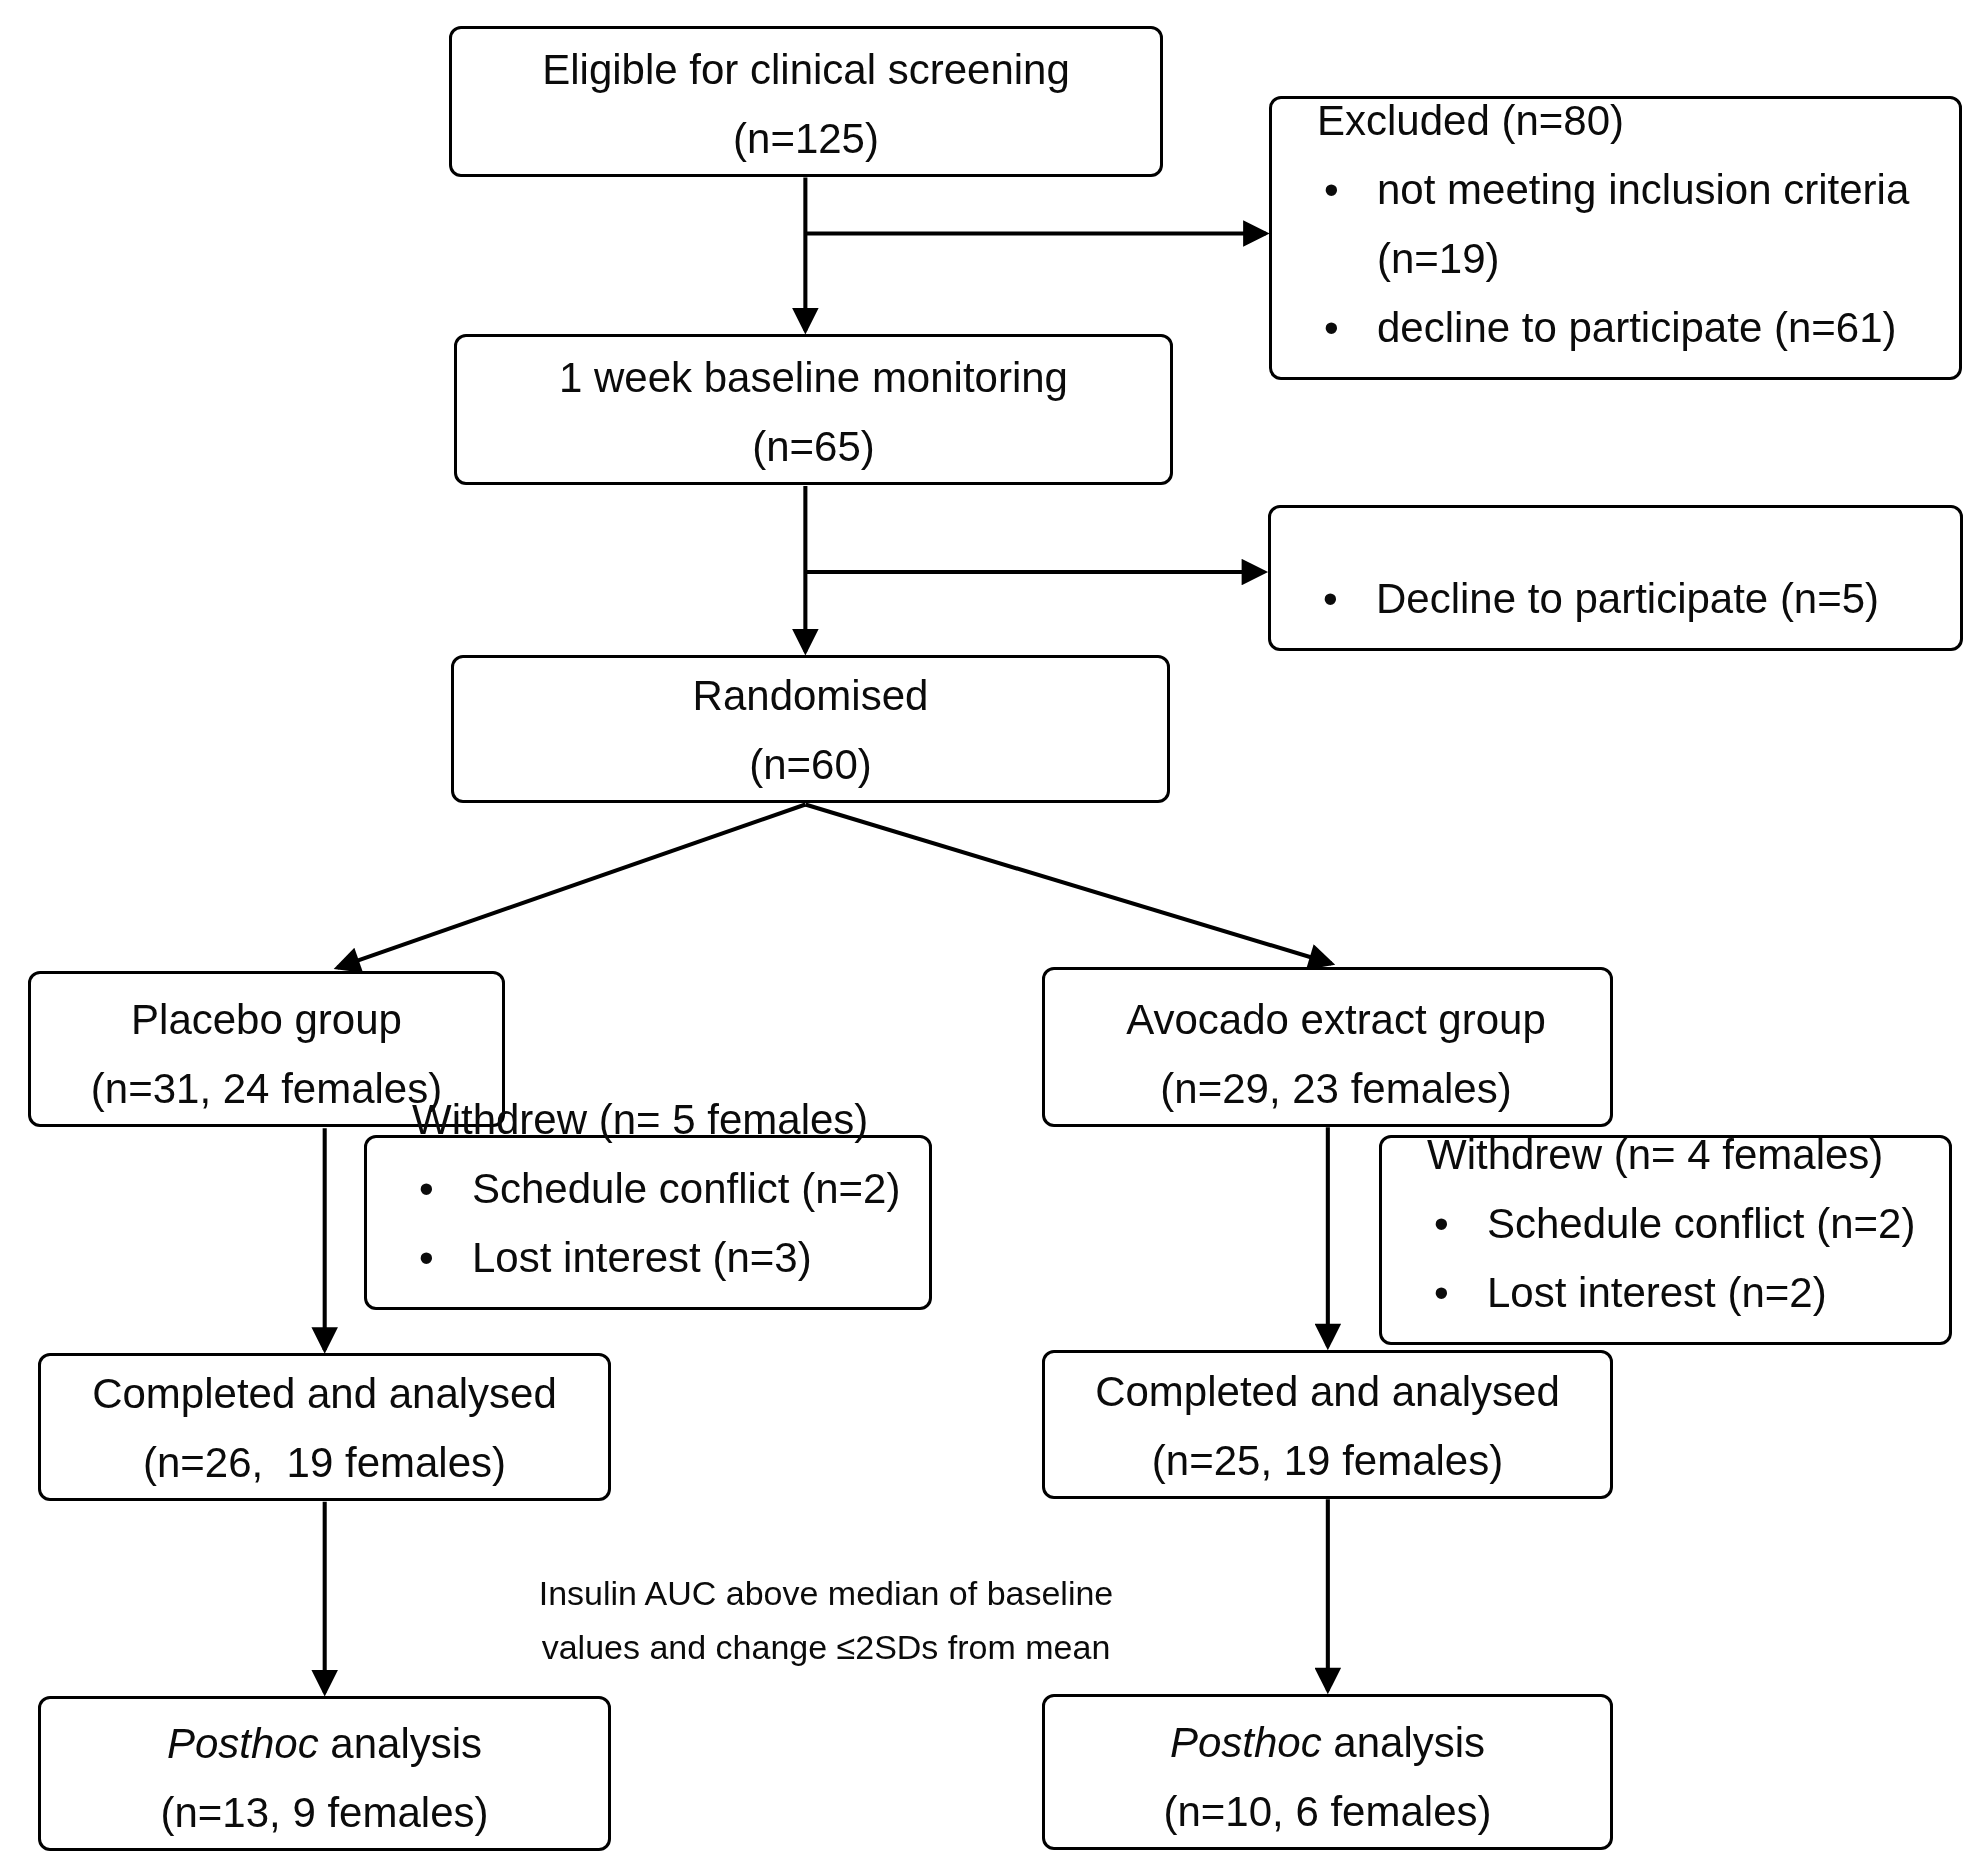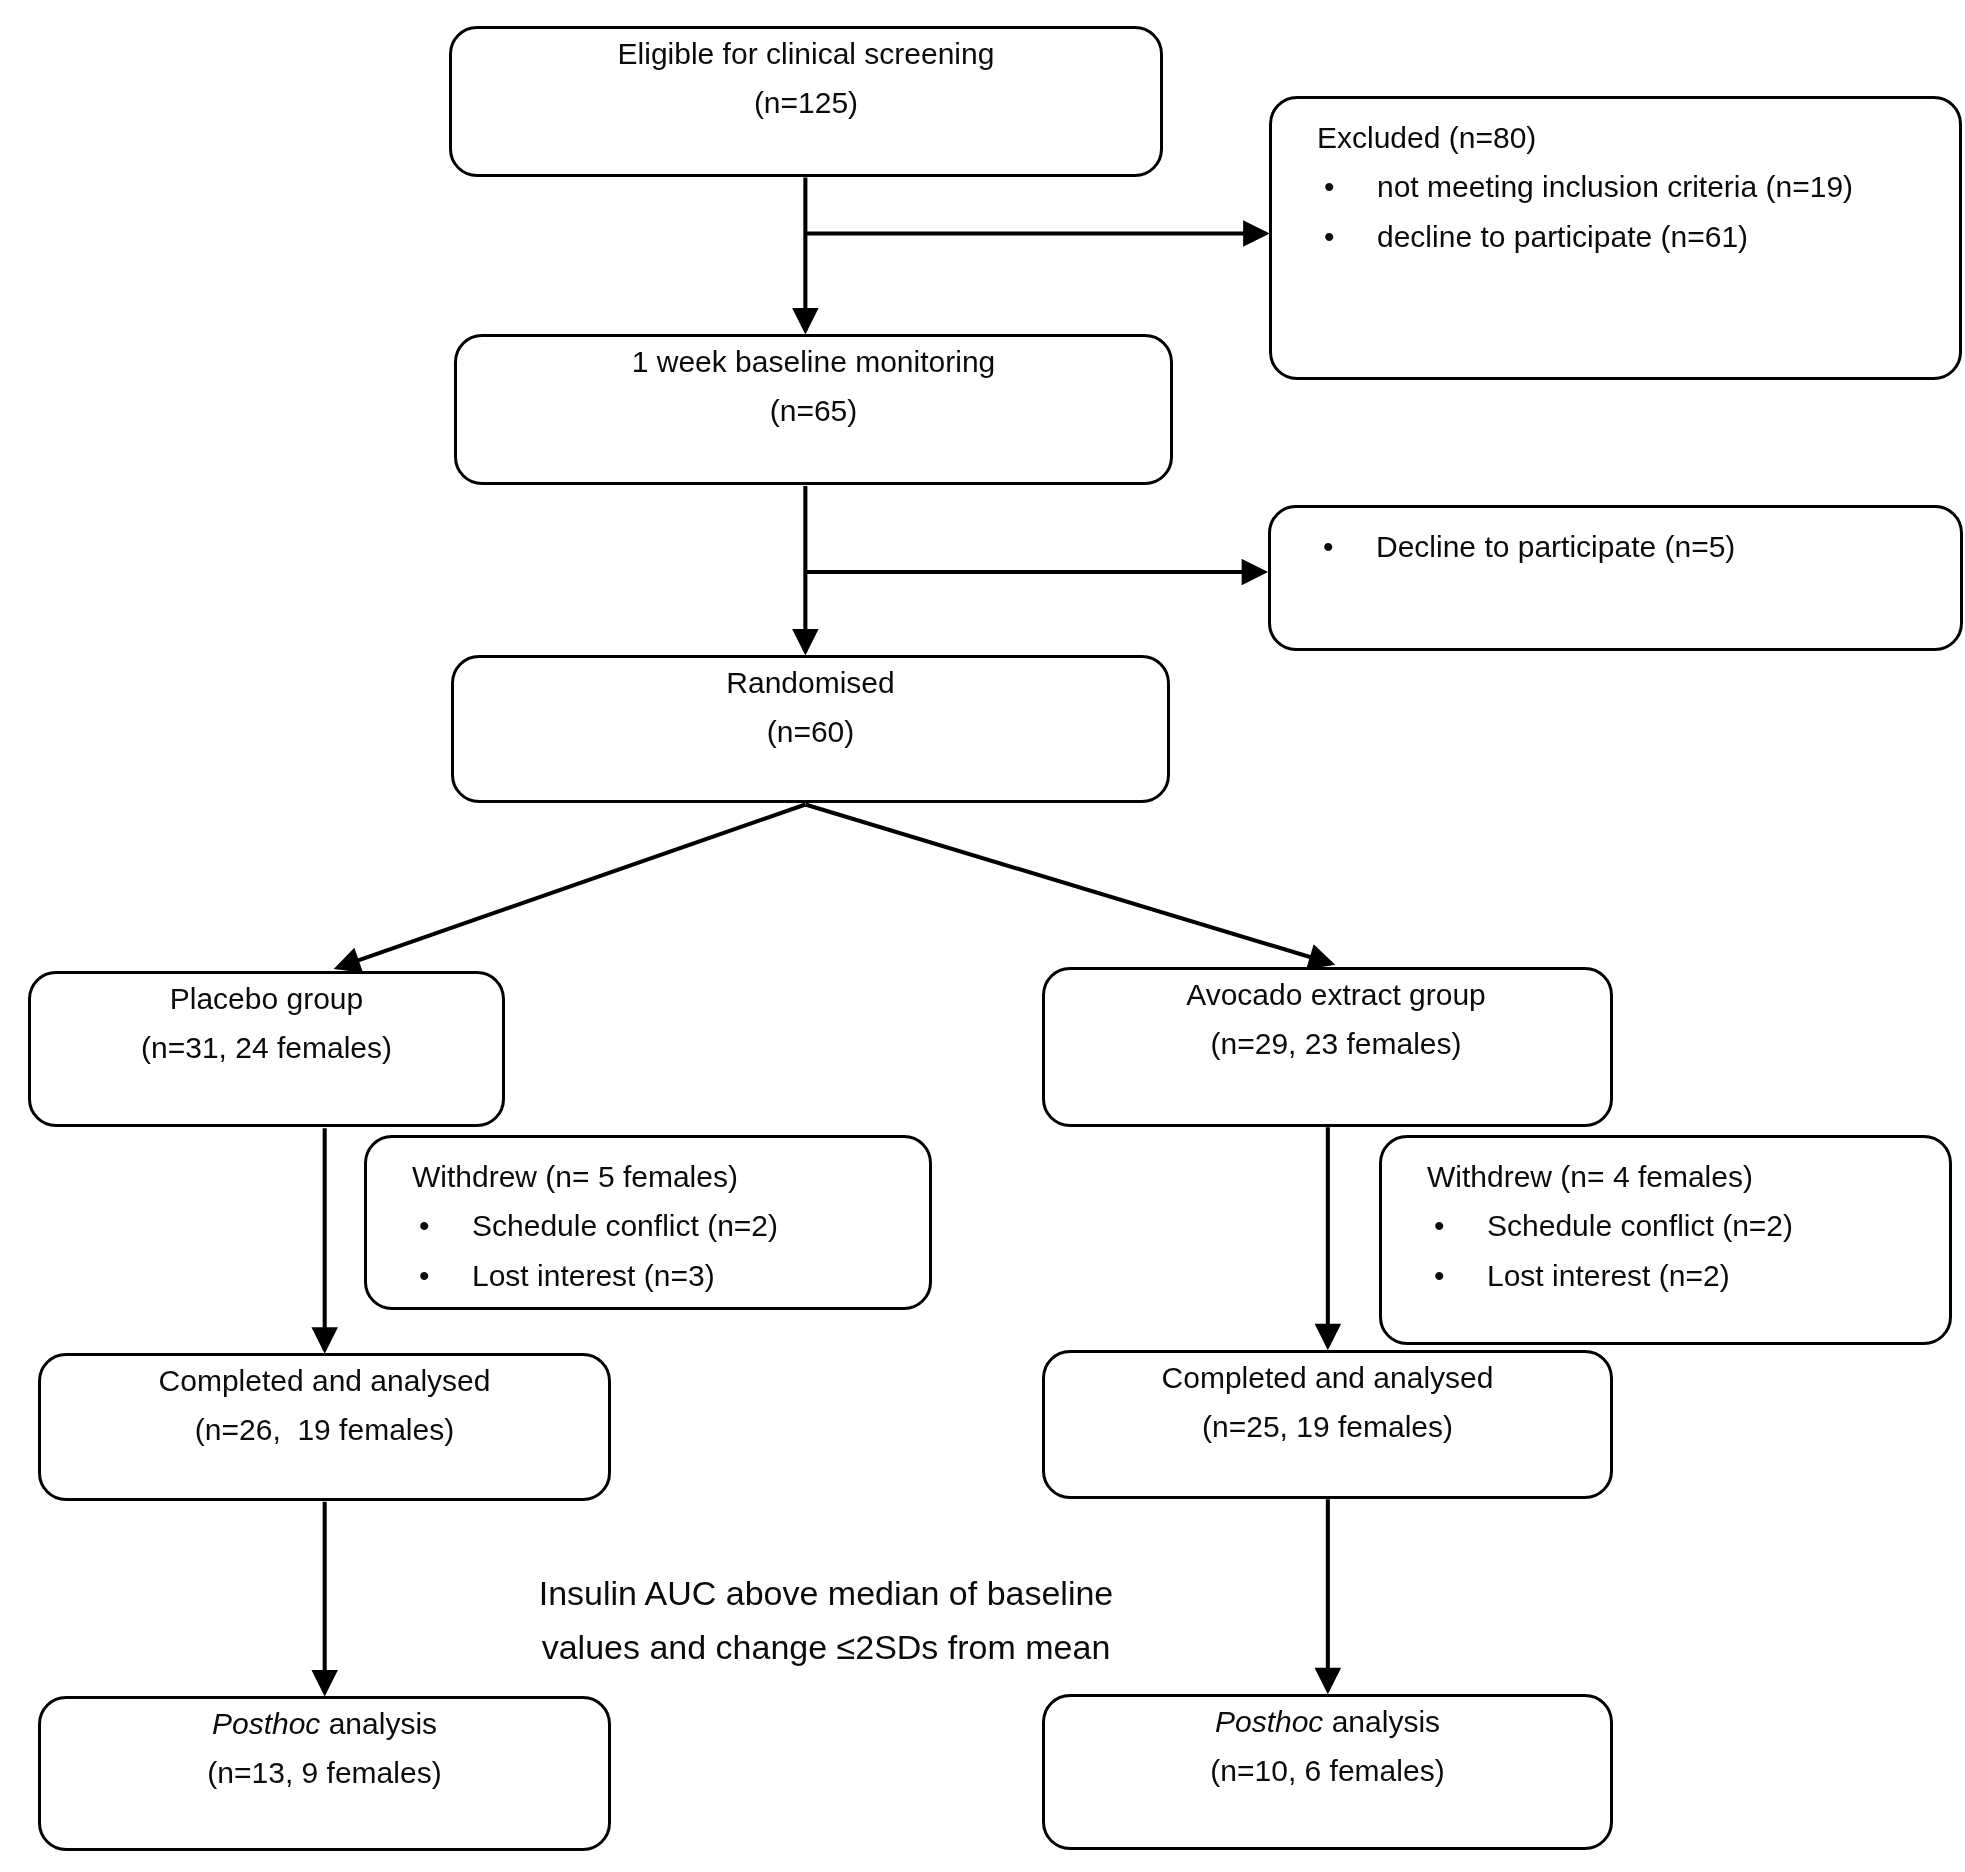--- a/index.html
+++ b/index.html
@@ -9,27 +9,27 @@
     background:#ffffff;
     font-family:"Liberation Sans","DejaVu Sans",sans-serif;
     color:#0b0b0b;
   }
   .connectors{position:absolute;left:0;top:0;width:1965px;height:1873px;}
   .box{
     position:absolute;
     box-sizing:border-box;
     background:#ffffff;
     border:3.6px solid #000000;
-    border-radius:28px;
+    border-radius:12px;
     display:flex;
     flex-direction:column;
-    justify-content:flex-start;
+    justify-content:flex-end;
     align-items:center;
     text-align:center;
-    font-size:30px;
+    font-size:42px;
     line-height:1.64;
   }
   .box .l1,.box .l2{white-space:pre-wrap;}
   .box.list{
     align-items:stretch;
     text-align:left;
     padding:14.3px 25.5px 14.3px 45px;
   }
   .box.list .title{white-space:pre-wrap;}
   .bullets{list-style:none;margin:0;padding:0;}

